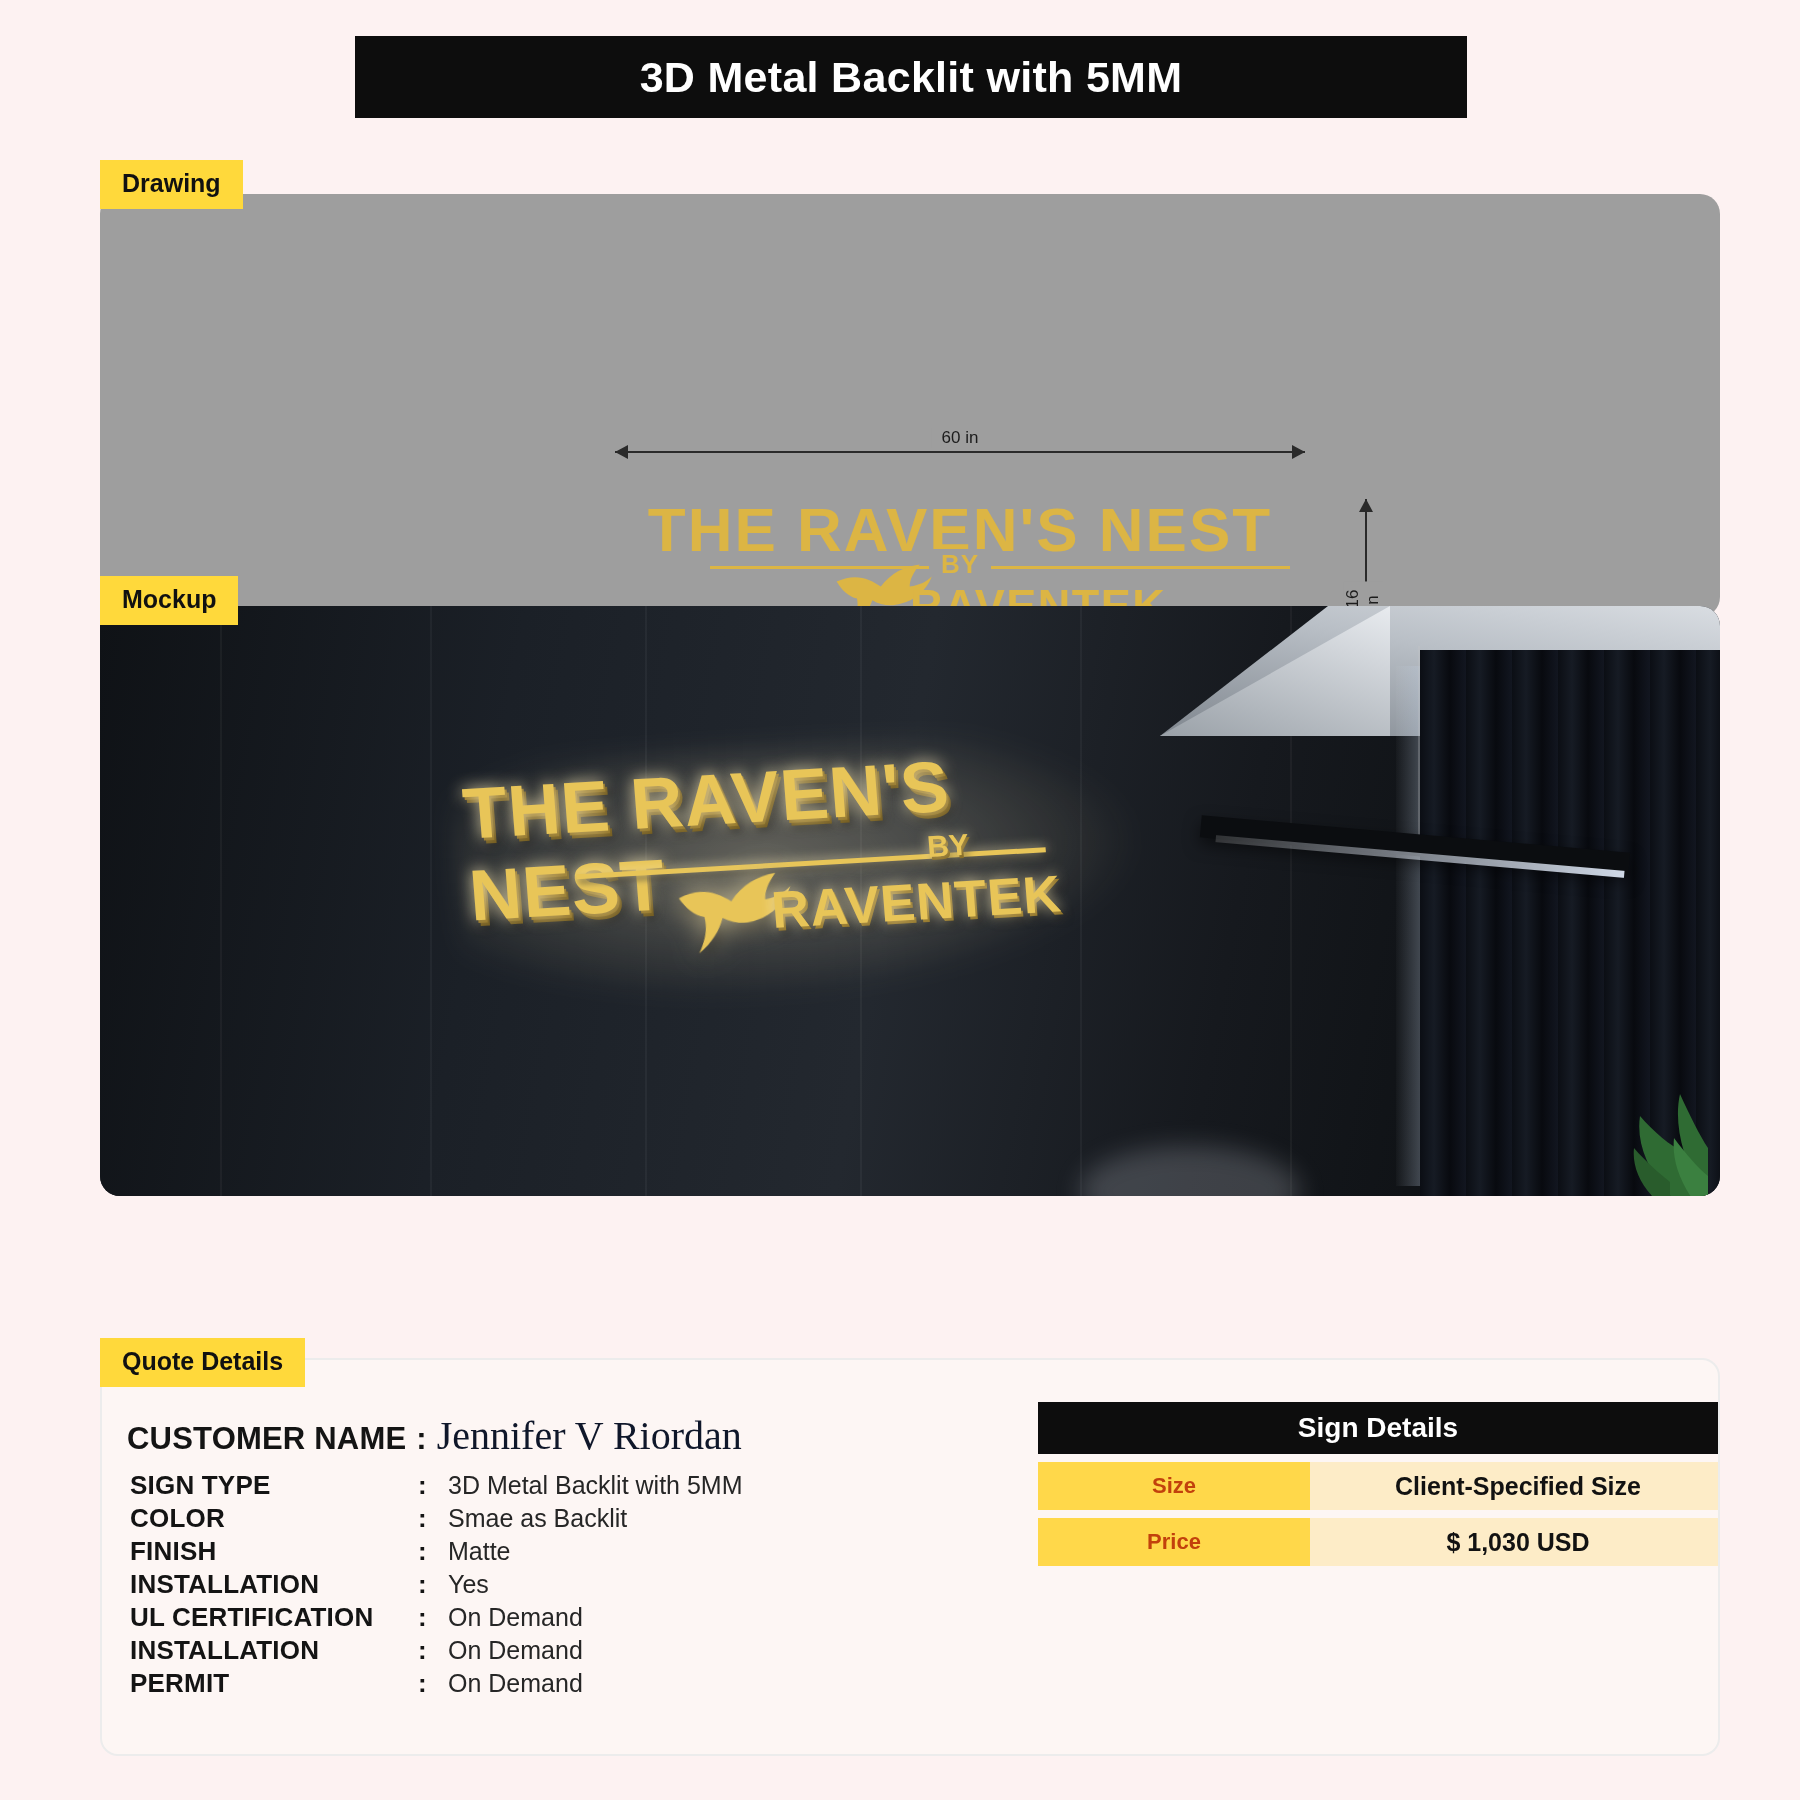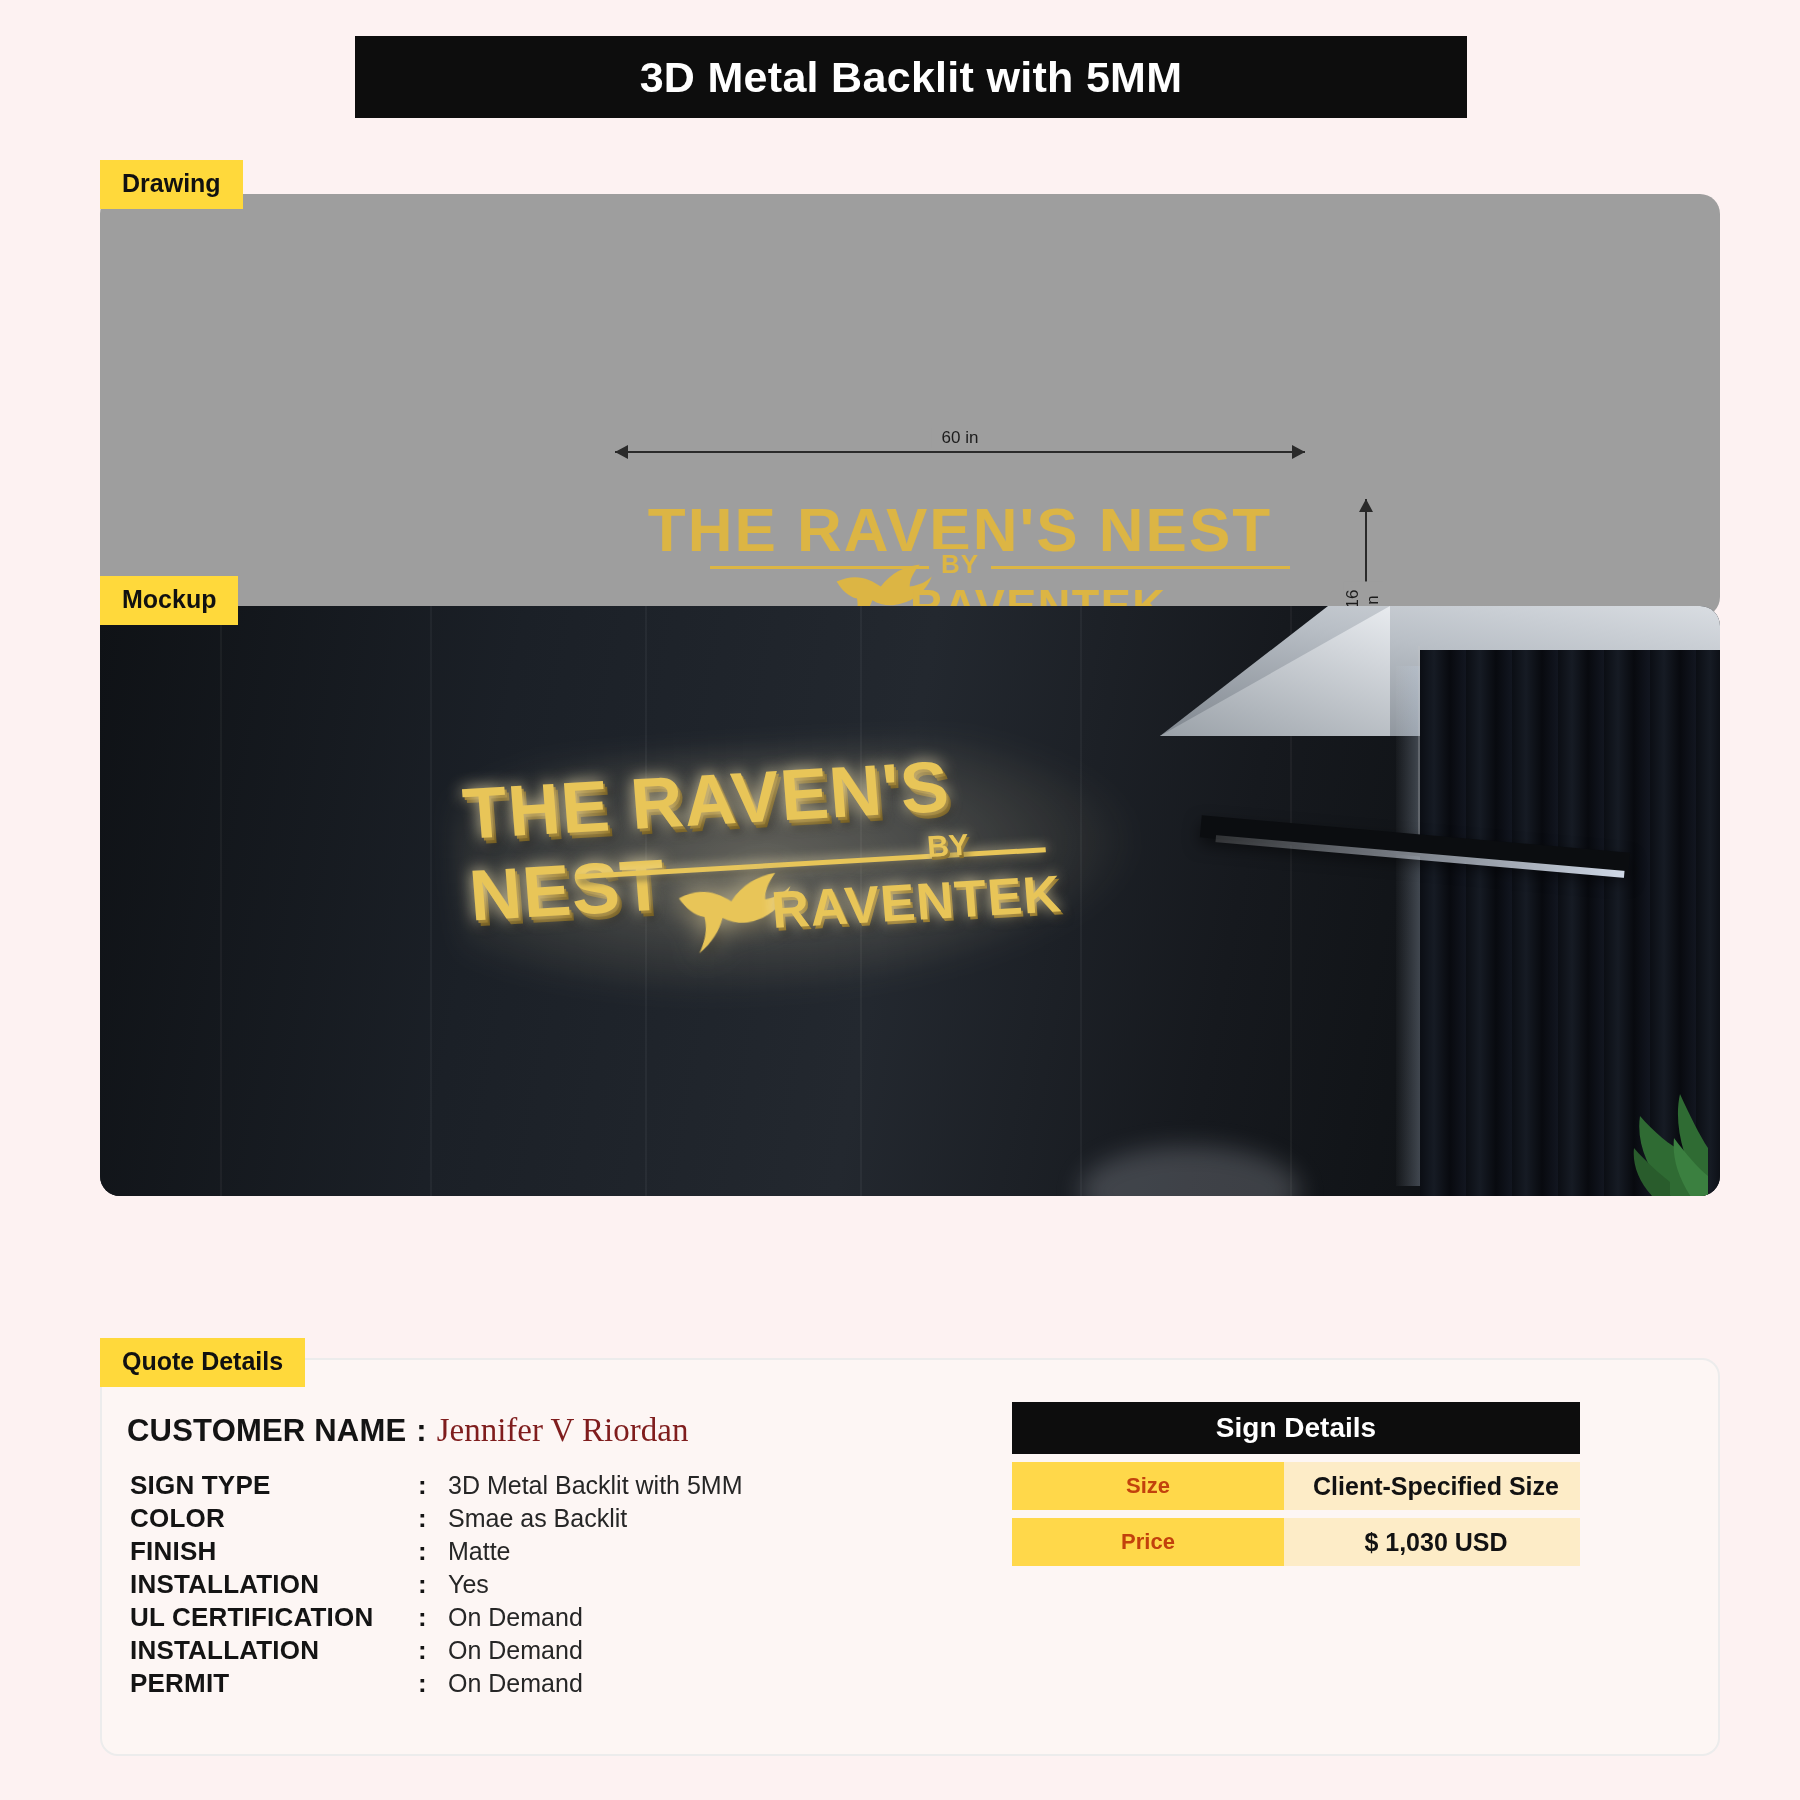--- a/index.html
+++ b/index.html
@@ -254,40 +254,40 @@
   .cust-row {
     position: absolute; left: 25px; top: 52px;
     display: flex; align-items: baseline;
   }
   .cust-label {
     font-size: 31px; font-weight: bold; color: #141414; letter-spacing: 0.2px;
   }
   .cust-colon { font-size: 31px; font-weight: bold; color: #141414; margin: 0 10px; }
   .cust-value {
     font-family: "Liberation Serif", serif;
-    font-size: 33px; color: #7f1d1d;
+    font-size: 40px; color: #0f172a;
   }
 
   .specs {
     position: absolute; left: 28px; top: 110px; width: 760px;
   }
   .spec-row {
     display: flex; align-items: baseline; height: 33px;
   }
   .spec-key {
     width: 288px;
     font-size: 26px; font-weight: bold; color: #141414; letter-spacing: 0.2px;
   }
   .spec-colon { width: 30px; font-size: 26px; font-weight: bold; color: #141414; }
   .spec-val {
     font-size: 25px; color: #262626;
   }
 
   .sign-details {
-    position: absolute; left: 910px; top: 42px; width: 568px;
+    position: absolute; left: 936px; top: 42px; width: 680px;
   }
   .sd-header {
     height: 52px; background: #0d0d0d; color: #fff;
     display: flex; align-items: center; justify-content: center;
     font-size: 28px; font-weight: bold;
   }
   .sd-row { display: flex; margin-top: 8px; height: 48px; }
   .sd-key {
     width: 272px; background: #ffd84a;
     display: flex; align-items: center; justify-content: center;

